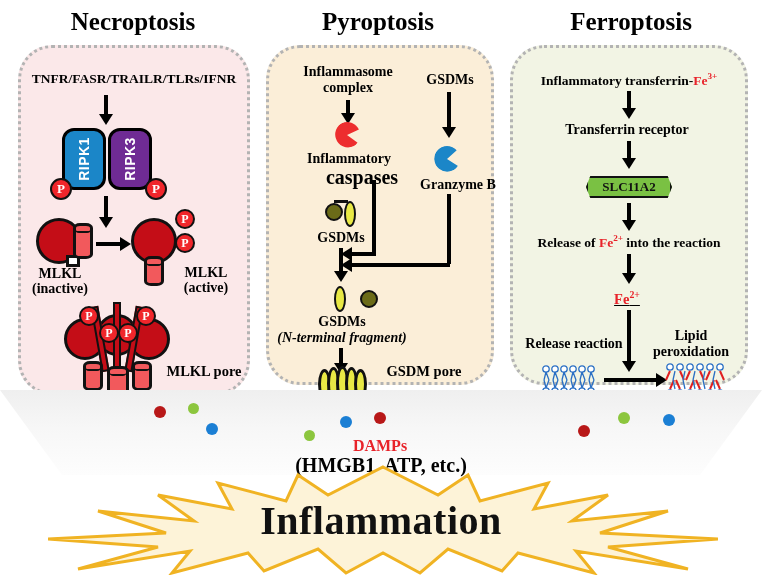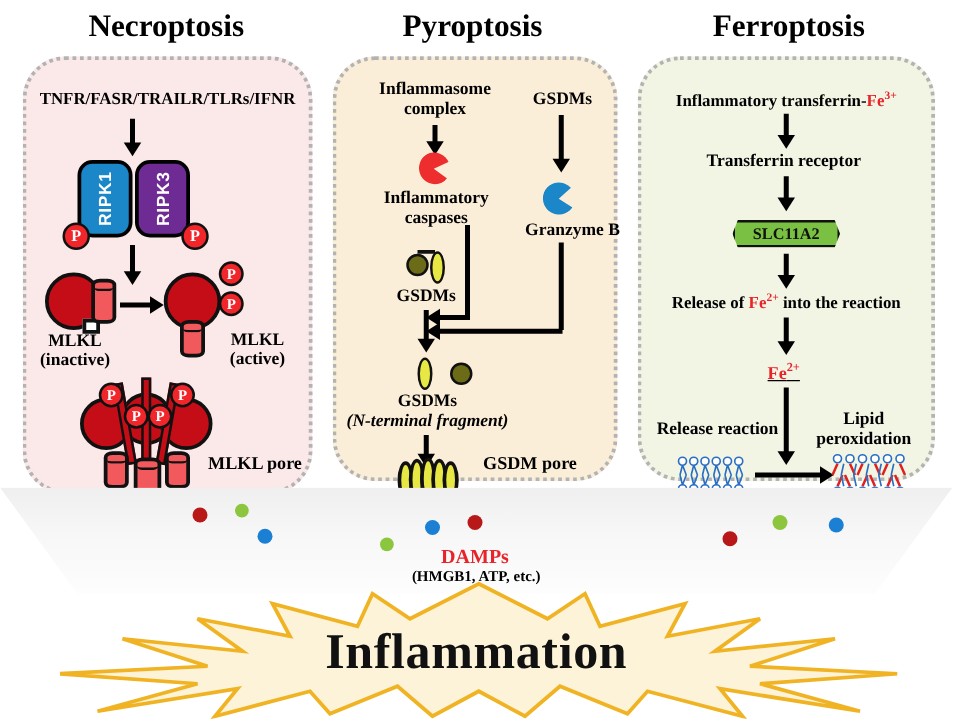--- a/index.html
+++ b/index.html
@@ -190,21 +190,21 @@
   <div class="arw arw-v" style="left:346px; top:100px; height:16px;"></div>
   <div class="head-d" style="left:341px; top:113px;"></div>
 
   <div class="arw arw-v" style="left:447px; top:92px; height:38px;"></div>
   <div class="head-d" style="left:442px; top:127px;"></div>
 
   <svg class="pac casp" style="left:334px; top:122px; width:26px; height:26px; background:none;" viewBox="0 0 26 26">
     <path d="M26 7 L13 13 L24 21 A13 13 0 1 1 26 7 Z" fill="#ed2d2e"></path>
   </svg>
   <div class="lbl" style="left:290px; top:151px; width:118px; font-size:14px;">Inflammatory</div>
-  <div class="lbl" style="left:290px; top:167px; width:118px; font-size:14px;">caspases</div>
+  <div class="lbl" style="left:303px; top:167px; width:118px; font-size:20px;">caspases</div>
 
   <svg class="pac gran" style="left:434px; top:146px; width:26px; height:26px; background:none;" viewBox="0 0 26 26">
     <path d="M23 4 L13 13 L24 20 A13 13 0 1 1 23 4 Z" fill="#1b86c8"></path>
   </svg>
   <div class="lbl" style="left:408px; top:177px; width:100px; font-size:14px;">Granzyme B</div>
 
   <div class="gs-circ" style="left:325px; top:203px; width:18px; height:18px;"></div>
   <div class="gs-link" style="left:334px; top:200px; width:14px; height:3px;"></div>
   <div class="gs-ell" style="left:344px; top:201px; width:12px; height:26px;"></div>
   <div class="lbl" style="left:304px; top:230px; width:74px; font-size:14px;">GSDMs</div>
@@ -335,21 +335,21 @@
 
   <div class="dot" style="left:304px; top:430px; width:11px; height:11px; background:#8cc63e;"></div>
   <div class="dot" style="left:340px; top:416px; width:12px; height:12px; background:#1b7fd4;"></div>
   <div class="dot" style="left:374px; top:412px; width:12px; height:12px; background:#b81818;"></div>
 
   <div class="dot" style="left:578px; top:425px; width:12px; height:12px; background:#b81818;"></div>
   <div class="dot" style="left:618px; top:412px; width:12px; height:12px; background:#8cc63e;"></div>
   <div class="dot" style="left:663px; top:414px; width:12px; height:12px; background:#1b7fd4;"></div>
 
   <div class="lbl red" style="left:280px; top:437px; width:200px; font-size:16px;">DAMPs</div>
-  <div class="lbl" style="left:270px; top:455px; width:222px; font-size:12px;">(HMGB1, ATP, etc.)</div>
+  <div class="lbl" style="left:270px; top:455px; width:222px; font-size:20px;">(HMGB1, ATP, etc.)</div>
 
   <svg class="burst" viewBox="0 0 670 110" preserveAspectRatio="none">
     <polygon points="335,2 390,30 420,10 432,36 500,18 486,44 560,30 524,56 620,46 552,68
                      670,74 560,82 640,104 528,86 546,108 470,88 454,106 400,84 372,108 335,88
                      298,108 270,84 216,106 200,88 124,108 142,86 30,104 110,82 0,74 118,68
                      50,46 146,56 110,30 184,44 170,18 238,36 250,10 280,30" fill="#fdf3d8" stroke="#f0b323" stroke-width="3" stroke-linejoin="miter"></polygon>
   </svg>
   <div class="burst-txt">Inflammation</div>
 
 </div>

